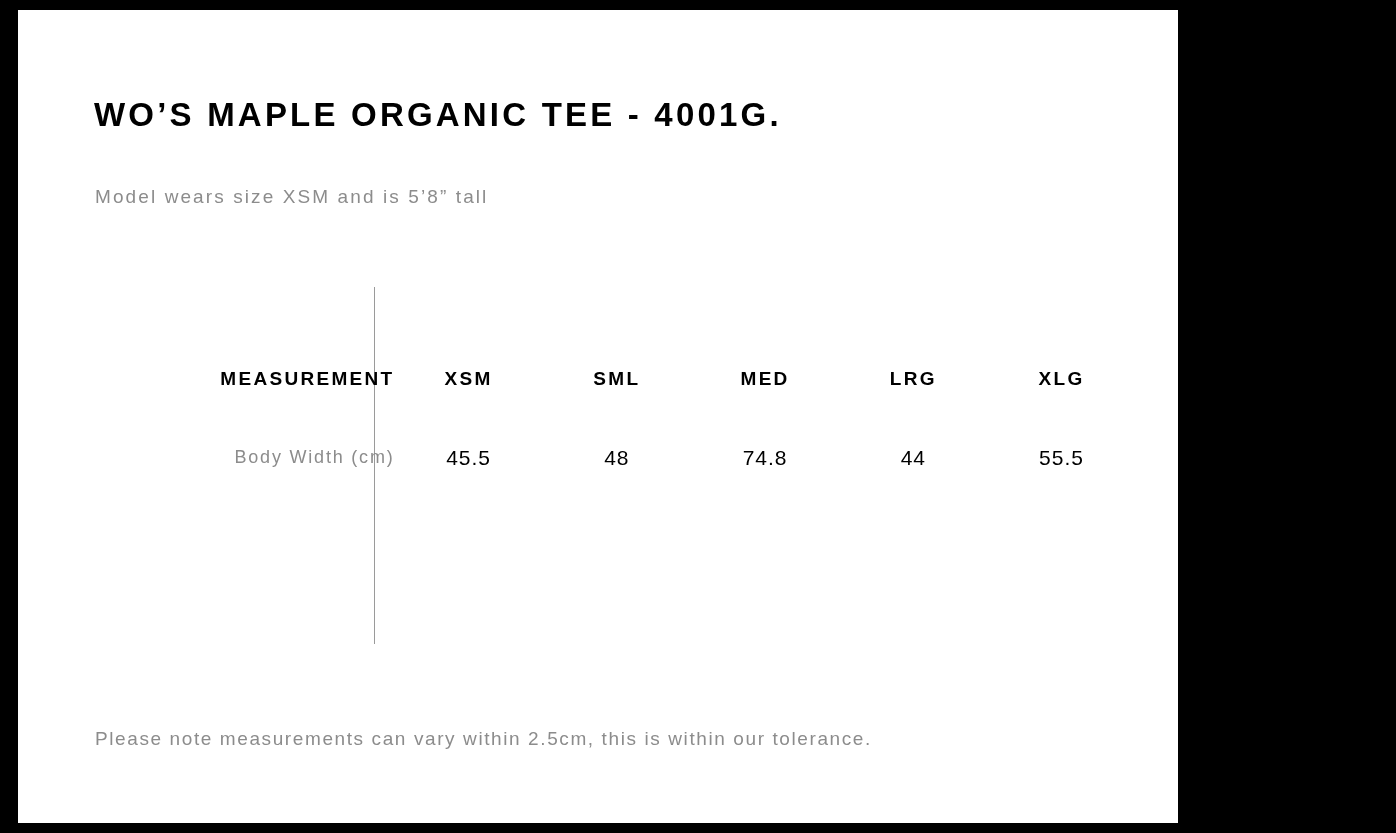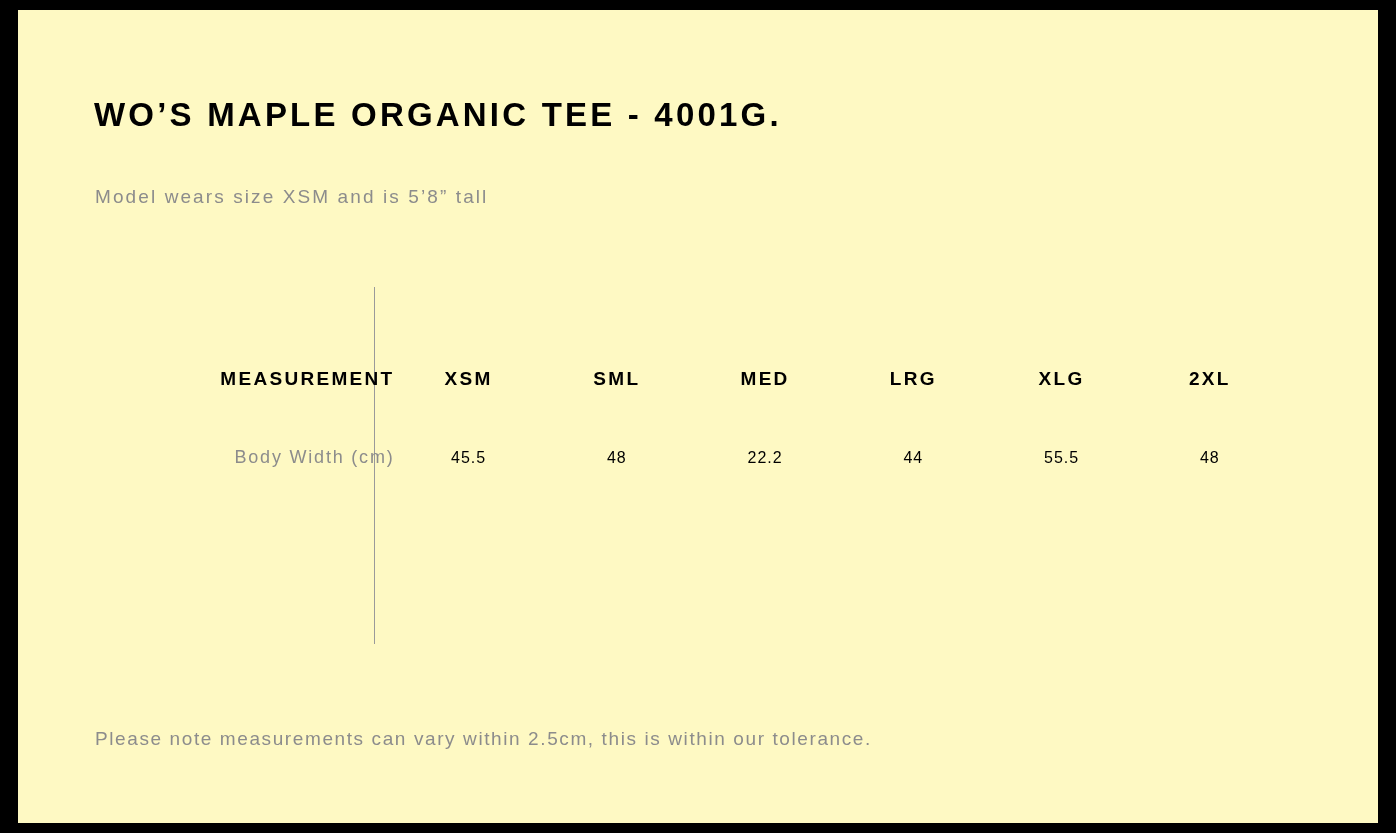--- a/index.html
+++ b/index.html
@@ -10,23 +10,23 @@
   body {
     width: 1396px;
     height: 833px;
     font-family: "Liberation Sans", sans-serif;
     overflow: hidden;
   }
   .page {
     position: absolute;
     left: 18px;
     top: 10px;
-    width: 1360px;
+    width: 1160px;
     height: 813px;
-    background: #fef9c3;
+    background: #ffffff;
   }
   .content {
     position: relative;
     width: 100%;
     height: 100%;
   }
   .title {
     position: absolute;
     left: 76px;
     top: 86px;
@@ -84,21 +84,21 @@
   td.row-label {
     height: 93px;
     font-size: 18px;
     font-weight: normal;
     letter-spacing: 1.8px;
     color: #8c8c8c;
     vertical-align: middle;
   }
   td.value-cell {
     height: 93px;
-    font-size: 16px;
+    font-size: 21px;
     color: #000000;
     letter-spacing: 1px;
     vertical-align: middle;
   }
   .footnote {
     position: absolute;
     left: 77px;
     top: 718px;
     font-size: 19px;
     letter-spacing: 1.6px;
@@ -127,21 +127,21 @@
           <th class="head-cell col-size">LRG</th>
           <th class="head-cell col-size">XLG</th>
           <th class="head-cell col-size">2XL</th>
         </tr>
       </thead>
       <tbody>
         <tr>
           <td class="row-label col-measure">Body Width (cm)</td>
           <td class="value-cell col-size">45.5</td>
           <td class="value-cell col-size">48</td>
-          <td class="value-cell col-size">22.2</td>
+          <td class="value-cell col-size">74.8</td>
           <td class="value-cell col-size">44</td>
           <td class="value-cell col-size">55.5</td>
           <td class="value-cell col-size">48</td>
         </tr>
       </tbody>
     </table>
 
     <div class="footnote">Please note measurements can vary within 2.5cm, this is within our tolerance.</div>
 
   </div>

